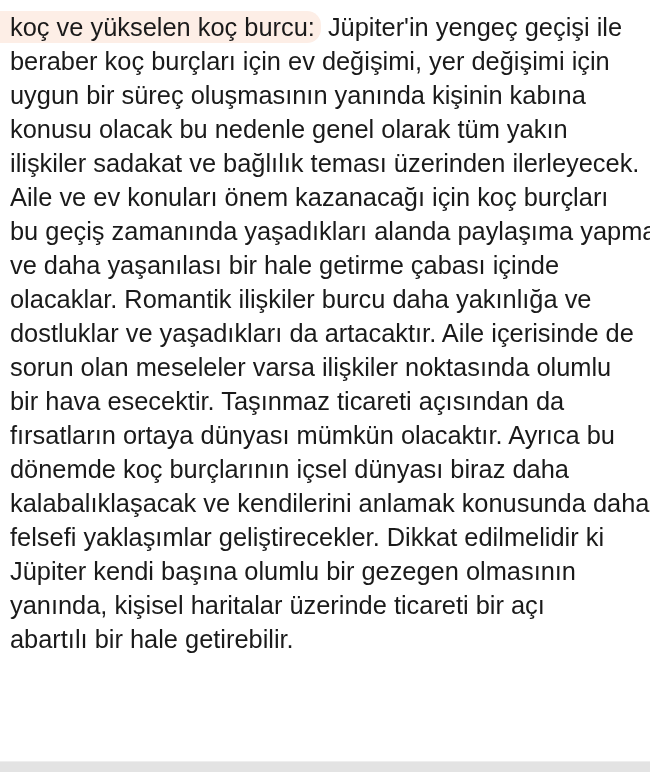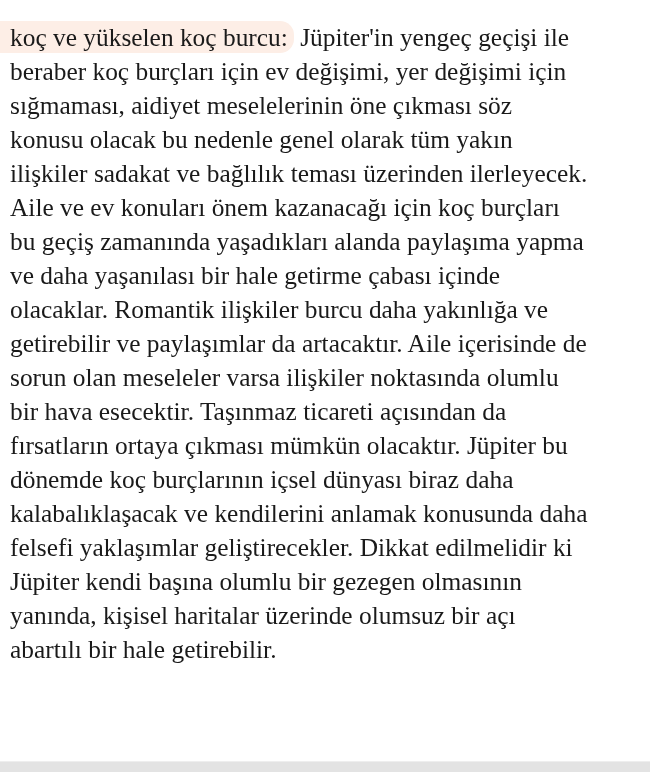--- a/index.html
+++ b/index.html
@@ -1,22 +1,22 @@
 <!DOCTYPE html>
 <html><head>
 <meta charset="utf-8">
 <style>
   html, body { margin: 0; padding: 0; }
   body {
     width: 650px; height: 772px; overflow: hidden;
     background: #ffffff; position: relative;
   }
   .article {
-    position: absolute; left: 10px; top: 20px; width: 640px;
-    font-family: Liberation Serif, serif;
+    position: absolute; left: 10px; top: 10px; width: 640px;
+    font-family: Liberation Sans, sans-serif;
     font-size: 25.4px; line-height: 34px; color: #1a1a1a;
     white-space: nowrap;
   }
   .line { display: block; height: 34px; }
   .hl {
     background: #fdeee6;
     border-radius: 0 14px 14px 0;
     padding: 2px 6px 2px 10px;
     margin-left: -10px;
   }
@@ -24,32 +24,32 @@
     position: absolute; left: 0; bottom: 0; width: 650px; height: 10px;
     background: #e3e3e3; border-top: 1px solid #eeeeee;
   }
 </style>
 </head>
 <body>
 
 <div class="article">
   <span class="line"><span class="hl">koç ve yükselen koç burcu:</span><span> Jüpiter'in yengeç geçişi ile</span></span>
   <span class="line">beraber koç burçları için ev değişimi, yer değişimi için</span>
-  <span class="line">sığmaması, aidiyet meselelerinin öne çıkması söz</span>
+  <span class="line">uygun bir süreç oluşmasının yanında kişinin kabına</span>
   <span class="line">konusu olacak bu nedenle genel olarak tüm yakın</span>
   <span class="line">ilişkiler sadakat ve bağlılık teması üzerinden ilerleyecek.</span>
   <span class="line">Aile ve ev konuları önem kazanacağı için koç burçları</span>
   <span class="line">bu geçiş zamanında yaşadıkları alanda paylaşıma yapma</span>
   <span class="line">ve daha yaşanılası bir hale getirme çabası içinde</span>
   <span class="line">olacaklar. Romantik ilişkiler burcu daha yakınlığa ve</span>
-  <span class="line">getirebilir ve paylaşımlar da artacaktır. Aile içerisinde de</span>
+  <span class="line">dostluklar ve yaşadıkları da artacaktır. Aile içerisinde de</span>
   <span class="line">sorun olan meseleler varsa ilişkiler noktasında olumlu</span>
   <span class="line">bir hava esecektir. Taşınmaz ticareti açısından da</span>
-  <span class="line">fırsatların ortaya çıkması mümkün olacaktır. Jüpiter bu</span>
+  <span class="line">fırsatların ortaya dünyası mümkün olacaktır. Ayrıca bu</span>
   <span class="line">dönemde koç burçlarının içsel dünyası biraz daha</span>
   <span class="line">kalabalıklaşacak ve kendilerini anlamak konusunda daha</span>
   <span class="line">felsefi yaklaşımlar geliştirecekler. Dikkat edilmelidir ki</span>
   <span class="line">Jüpiter kendi başına olumlu bir gezegen olmasının</span>
-  <span class="line">yanında, kişisel haritalar üzerinde olumsuz bir açı</span>
+  <span class="line">yanında, kişisel haritalar üzerinde ticareti bir açı</span>
   <span class="line">abartılı bir hale getirebilir.</span>
 </div>
 
 <div class="bottom-bar"></div>
 
 </body></html>

